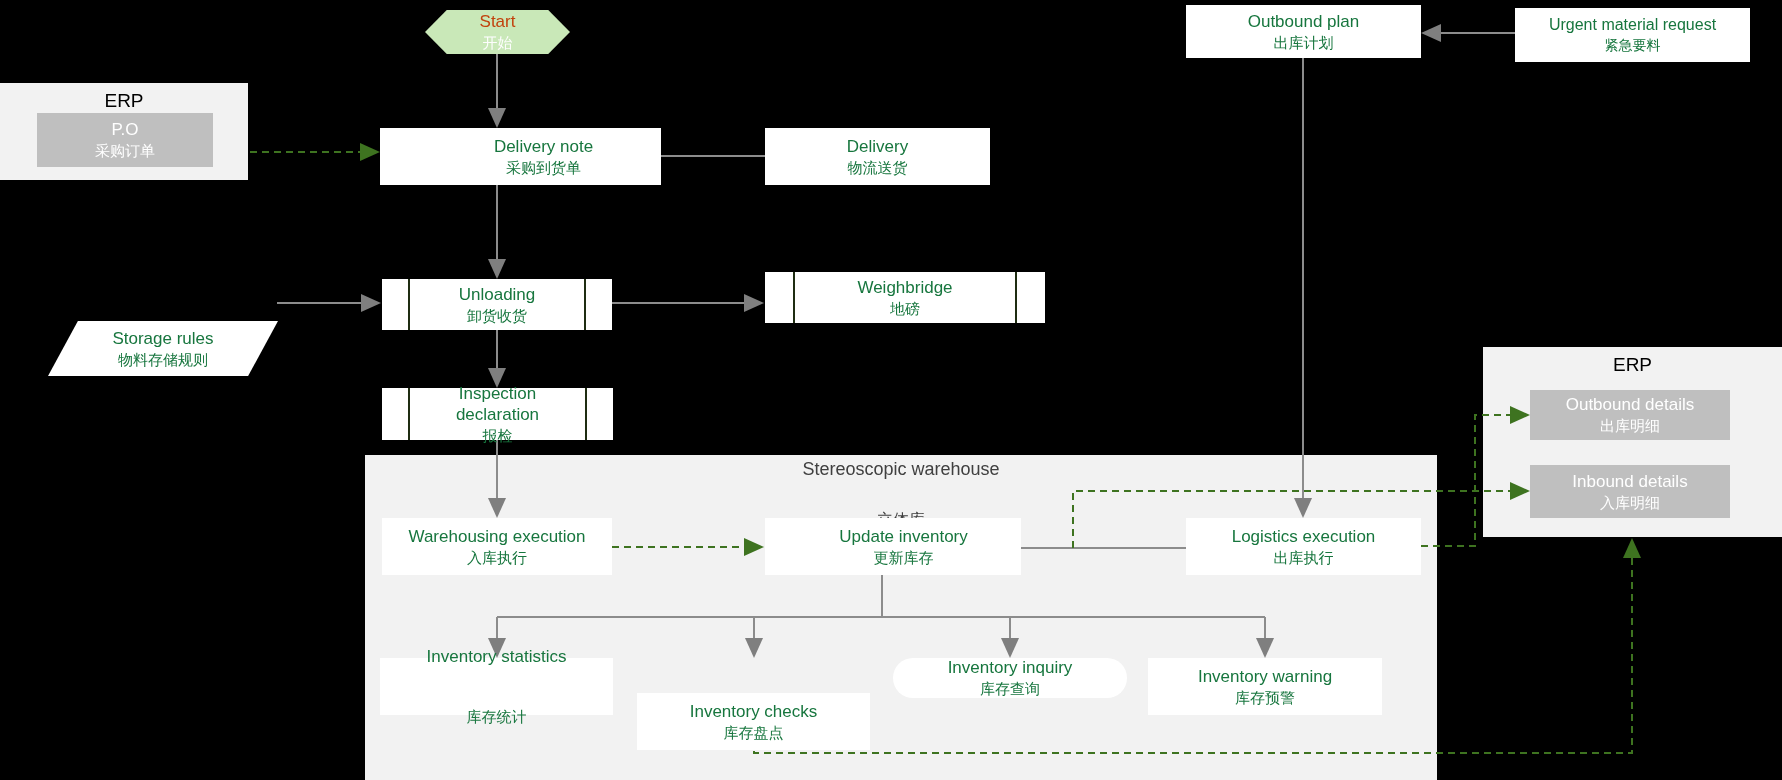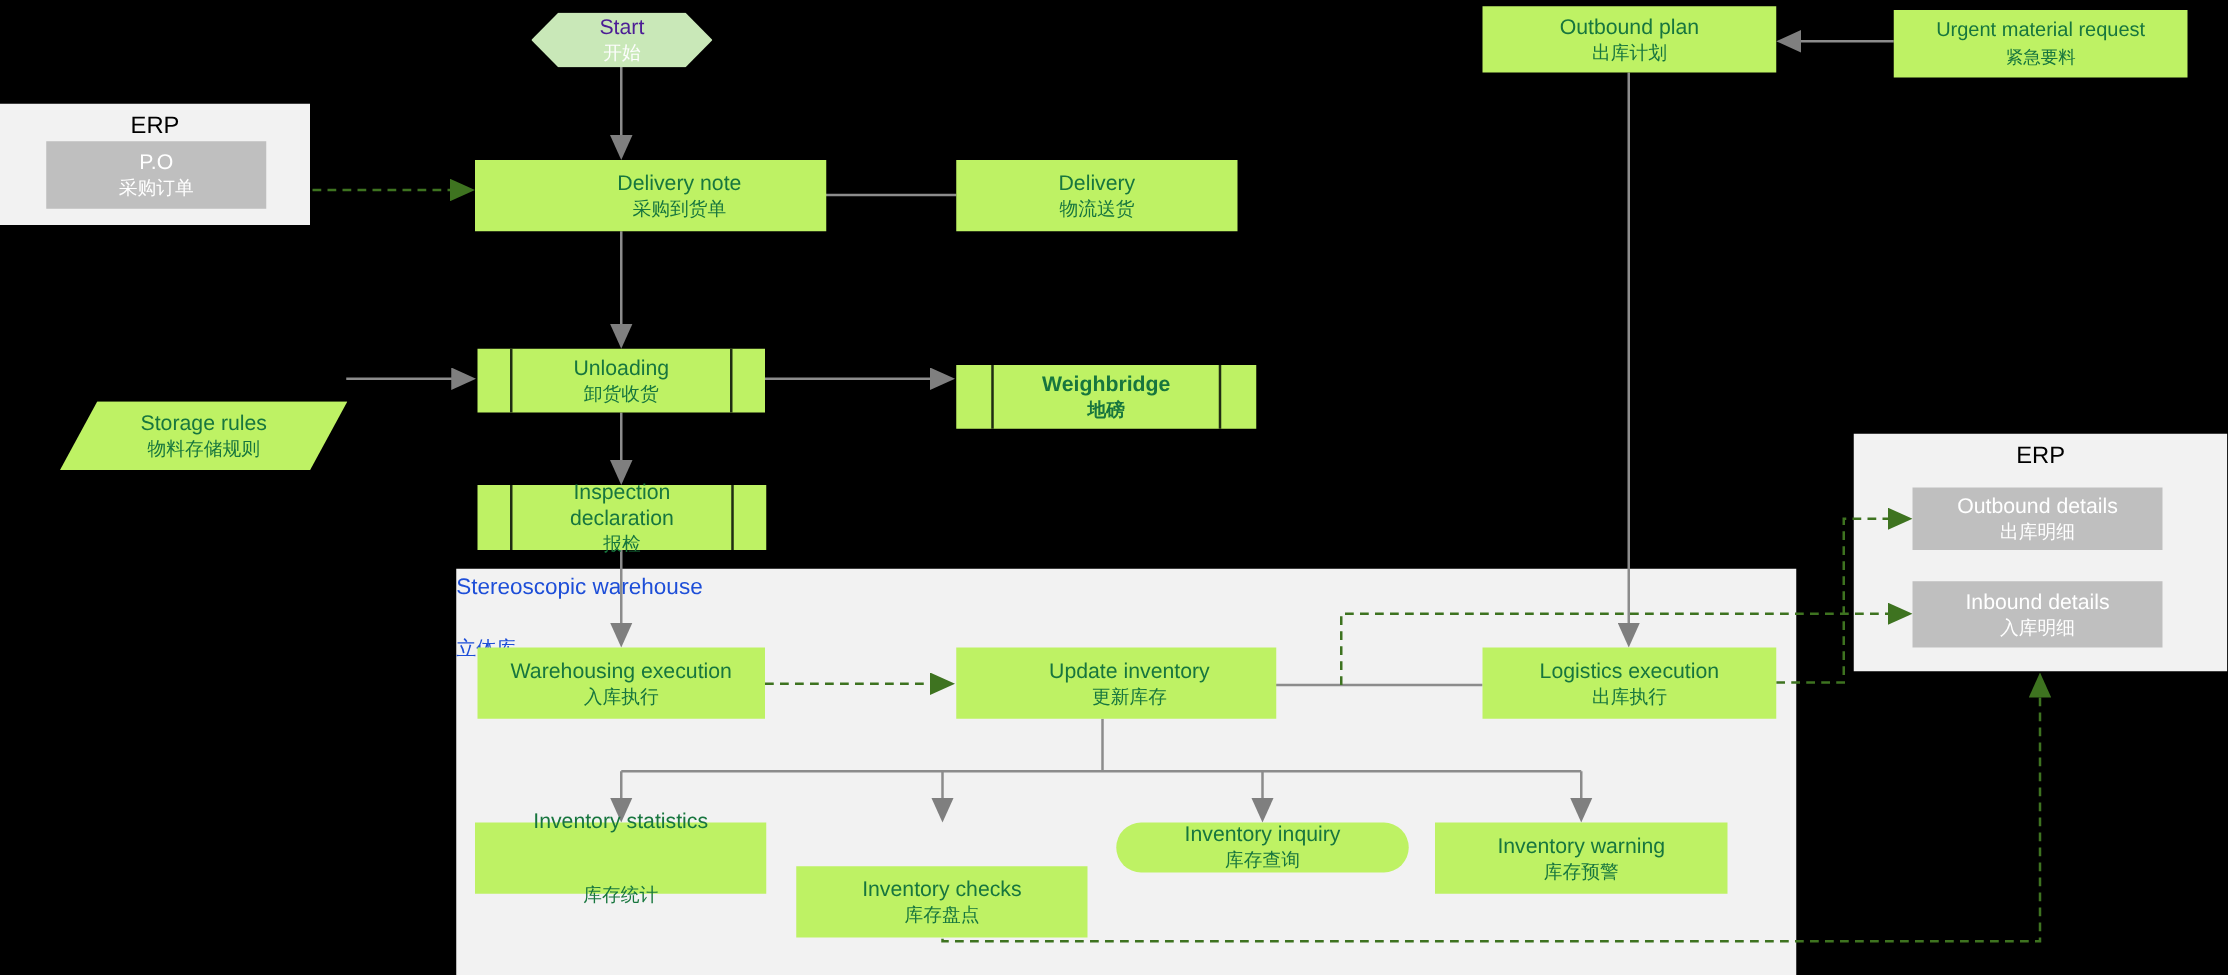--- a/index.html
+++ b/index.html
@@ -5,30 +5,30 @@
   html,body{margin:0;padding:0;background:#000;}
   #canvas{position:relative;width:1782px;height:780px;background:#000;overflow:hidden;
           font-family:"Liberation Sans",sans-serif;}
   .layer{position:absolute;left:0;top:0;width:1782px;height:780px;}
   svg.layer{z-index:2;pointer-events:none;}
   .container{position:absolute;background:#f2f2f2;z-index:1;}
   .container .ctitle{position:absolute;top:6px;left:0;right:0;text-align:center;
           color:#000;font-size:19px;line-height:24px;}
   .node{position:absolute;display:flex;flex-direction:column;align-items:center;
         justify-content:center;text-align:center;z-index:3;line-height:21px;}
-  .green{background:#bef264;color:#17763e;}
+  .green{background:#ffffff;color:#17763e;}
   .grayb{background:#bfbfbf;color:#fff;}
   .en{font-size:17px;}
   .zh{font-size:15px;}
   .hex{background:#c9e8b8;clip-path:polygon(15% 0,85% 0,100% 50%,85% 100%,15% 100%,0 50%);}
-  .hex .en{color:#4c1d95;}
+  .hex .en{color:#c2410c;}
   .hex .zh{color:#fdfdfd;}
   .para{clip-path:polygon(13% 0,100% 0,87% 100%,0 100%);}
   .bar{position:absolute;top:0;bottom:0;width:2px;background:#1f2d12;}
-  .warehouse-title{position:absolute;top:3px;left:0;right:0;text-align:left;color:#1d4ed8;z-index:1;}
+  .warehouse-title{position:absolute;top:3px;left:0;right:0;text-align:center;color:#404040;z-index:1;}
   .warehouse-title .en{font-size:18px;line-height:23px;}
   .warehouse-title .zh{font-size:16px;line-height:22px;margin-top:28px;}
   .overflow3 span{display:block;}
 </style>
 </head>
 <body>
 
 <div id="canvas">
 
   <div class="container" style="left:0;top:83px;width:248px;height:97px;">
@@ -109,21 +109,21 @@
     <span class="zh">物料存储规则</span>
   </div>
 
   <div class="node green" style="left:382px;top:279px;width:230px;height:51px;">
     <i class="bar" style="left:26px;"></i>
     <i class="bar" style="right:26px;"></i>
     <span class="en">Unloading</span>
     <span class="zh">卸货收货</span>
   </div>
 
-  <div class="node green" style="left:765px;top:292px;width:240px;height:51px;font-weight:bold;">
+  <div class="node green" style="left:765px;top:272px;width:280px;height:51px;">
     <i class="bar" style="left:28px;"></i>
     <i class="bar" style="right:28px;"></i>
     <span class="en">Weighbridge</span>
     <span class="zh">地磅</span>
   </div>
 
   <div class="node green overflow3" style="left:382px;top:388px;width:231px;height:52px;">
     <i class="bar" style="left:26px;"></i>
     <i class="bar" style="right:26px;"></i>
     <span class="en">Inspection</span>

